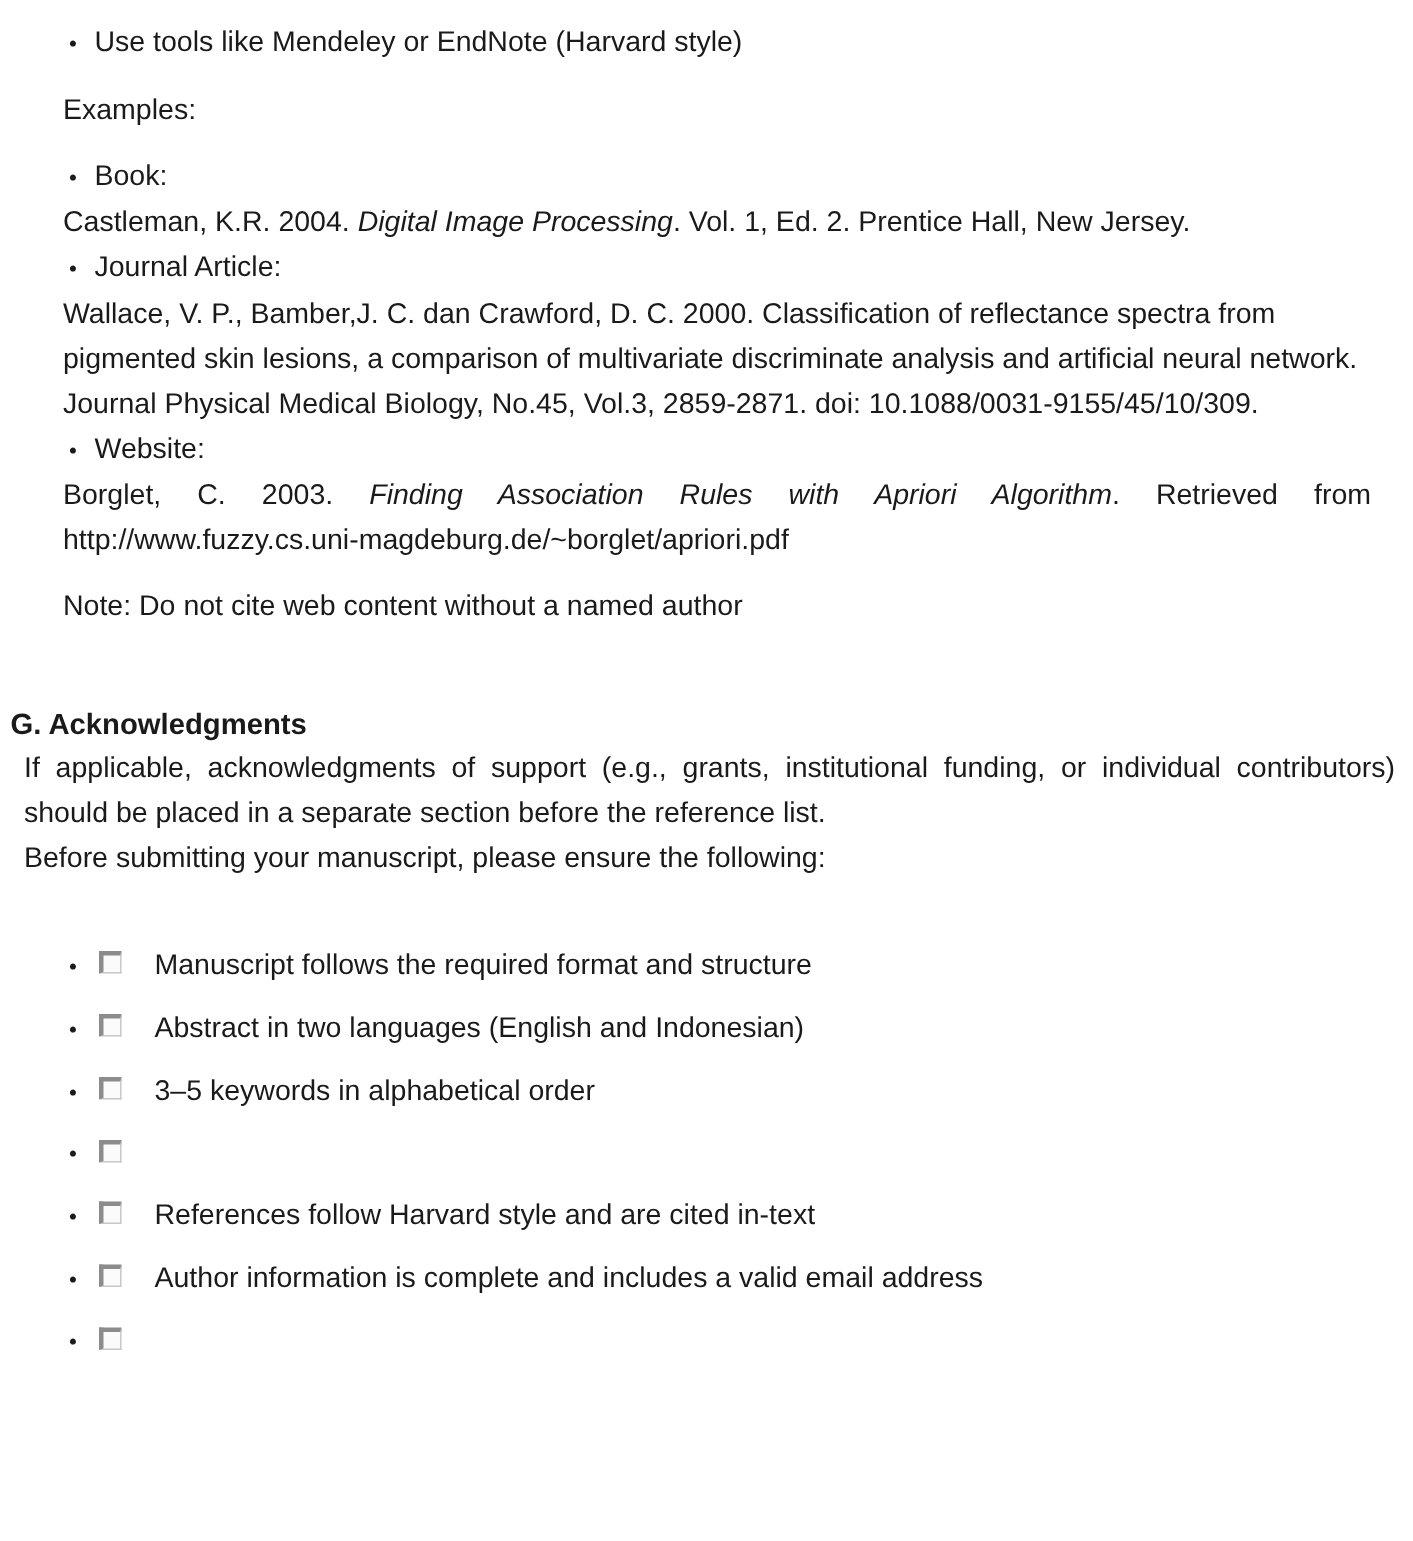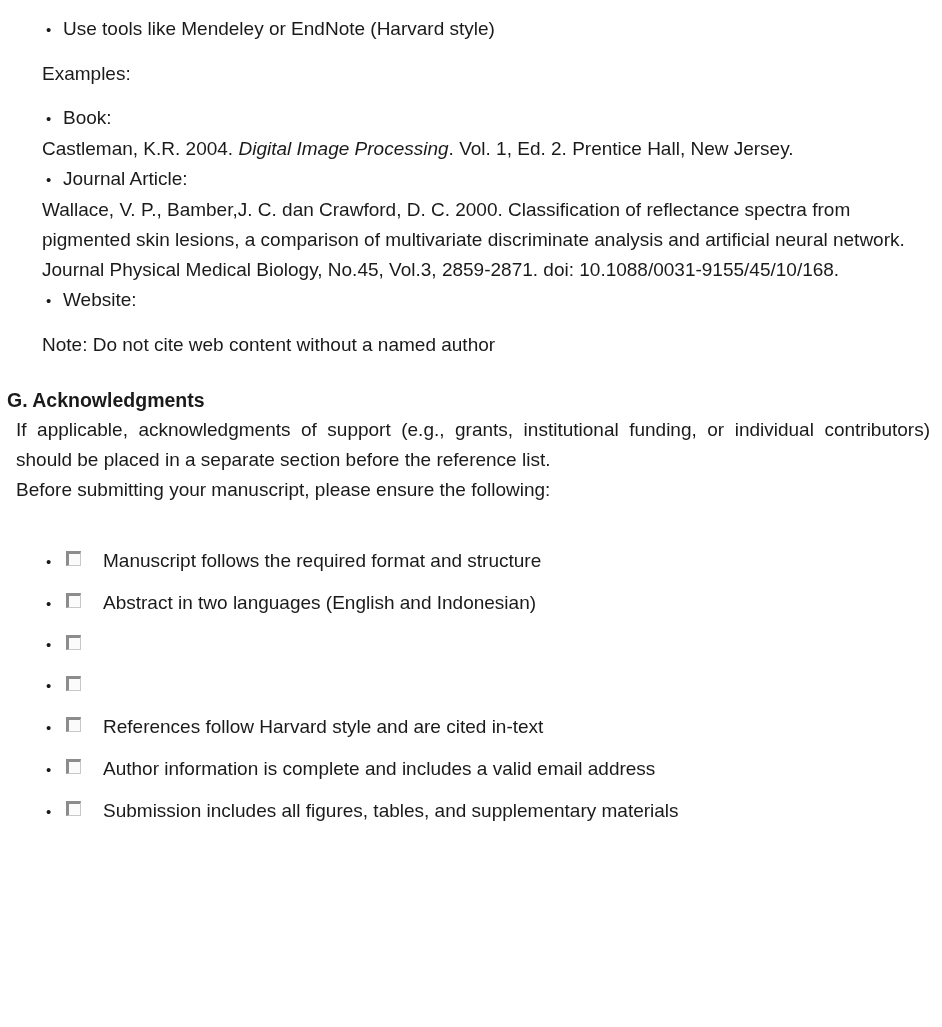--- a/index.html
+++ b/index.html
@@ -37,21 +37,21 @@
   
   .heading {
     margin-left: 7px;
     font-weight: bold;
     font-size: 19.5px;
   }
   .section-body { margin-left: 16px; }
   
   .mt14 { margin-top: 14px; }
   .mt30 { margin-top: 14px; }
-  .mt32 { margin-top: 25px; }
+  .mt32 { margin-top: 48px; }
   .mt41 { margin-top: 41px; }
   
   .check-row {
     margin-left: 46px;
     margin-top: 11px;
     display: flex;
     align-items: baseline;
     line-height: 30px;
   }
   .check-row .dot {
@@ -91,26 +91,27 @@
   <div class="bullet-row mt30">
     <span class="dot">•</span>
     <span>Book:</span>
   </div>
   <p class="ref-para"><span>Castleman, K.R. 2004. </span><span class="italic">Digital Image Processing</span><span>. Vol. 1, Ed. 2. Prentice Hall, New Jersey.</span></p>
 
   <div class="bullet-row">
     <span class="dot">•</span>
     <span>Journal Article:</span>
   </div>
-  <p class="ref-para">Wallace, V. P., Bamber,J. C. dan Crawford, D. C. 2000. Classification of reflectance spectra from pigmented skin lesions, a comparison of multivariate discriminate analysis and artificial neural network. Journal Physical Medical Biology, No.45, Vol.3, 2859-2871. doi: 10.1088/0031-9155/45/10/168.</p>
+  <p class="ref-para">Wallace, V. P., Bamber,J. C. dan Crawford, D. C. 2000. Classification of reflectance spectra from pigmented skin lesions, a comparison of multivariate discriminate analysis and artificial neural network. Journal Physical Medical Biology, No.45, Vol.3, 2859-2871. doi: 10.1088/0031-9155/45/10/309.</p>
 
   <div class="bullet-row">
     <span class="dot">•</span>
     <span>Website:</span>
   </div>
+  <p class="ref-para justify"><span>Borglet, C. 2003. </span><span class="italic">Finding Association Rules with Apriori Algorithm</span><span>. Retrieved from http://www.fuzzy.cs.uni-magdeburg.de/~borglet/apriori.pdf</span></p>
 
   <div class="label-line mt30">Note: Do not cite web content without a named author</div>
 
   <div class="heading mt32">G. Acknowledgments</div>
   <p class="section-body justify">If applicable, acknowledgments of support (e.g., grants, institutional funding, or individual contributors) should be placed in a separate section before the reference list.</p>
 
   <p class="section-body">Before submitting your manuscript, please ensure the following:</p>
 
   <div class="mt41">
     <div class="check-row" style="margin-top:0">
@@ -119,35 +120,35 @@
       <span class="check-label">Manuscript follows the required format and structure</span>
     </div>
     <div class="check-row">
       <span class="dot">•</span>
       <span class="checkbox"></span>
       <span class="check-label">Abstract in two languages (English and Indonesian)</span>
     </div>
     <div class="check-row">
       <span class="dot">•</span>
       <span class="checkbox"></span>
+      <span class="check-label">3–5 keywords in alphabetical order</span>
     </div>
     <div class="check-row">
       <span class="dot">•</span>
       <span class="checkbox"></span>
     </div>
     <div class="check-row">
       <span class="dot">•</span>
       <span class="checkbox"></span>
       <span class="check-label">References follow Harvard style and are cited in-text</span>
     </div>
     <div class="check-row">
       <span class="dot">•</span>
       <span class="checkbox"></span>
       <span class="check-label">Author information is complete and includes a valid email address</span>
     </div>
     <div class="check-row">
       <span class="dot">•</span>
       <span class="checkbox"></span>
-      <span class="check-label">Submission includes all figures, tables, and supplementary materials</span>
     </div>
   </div>
 
 </div>
 
 </body></html>

